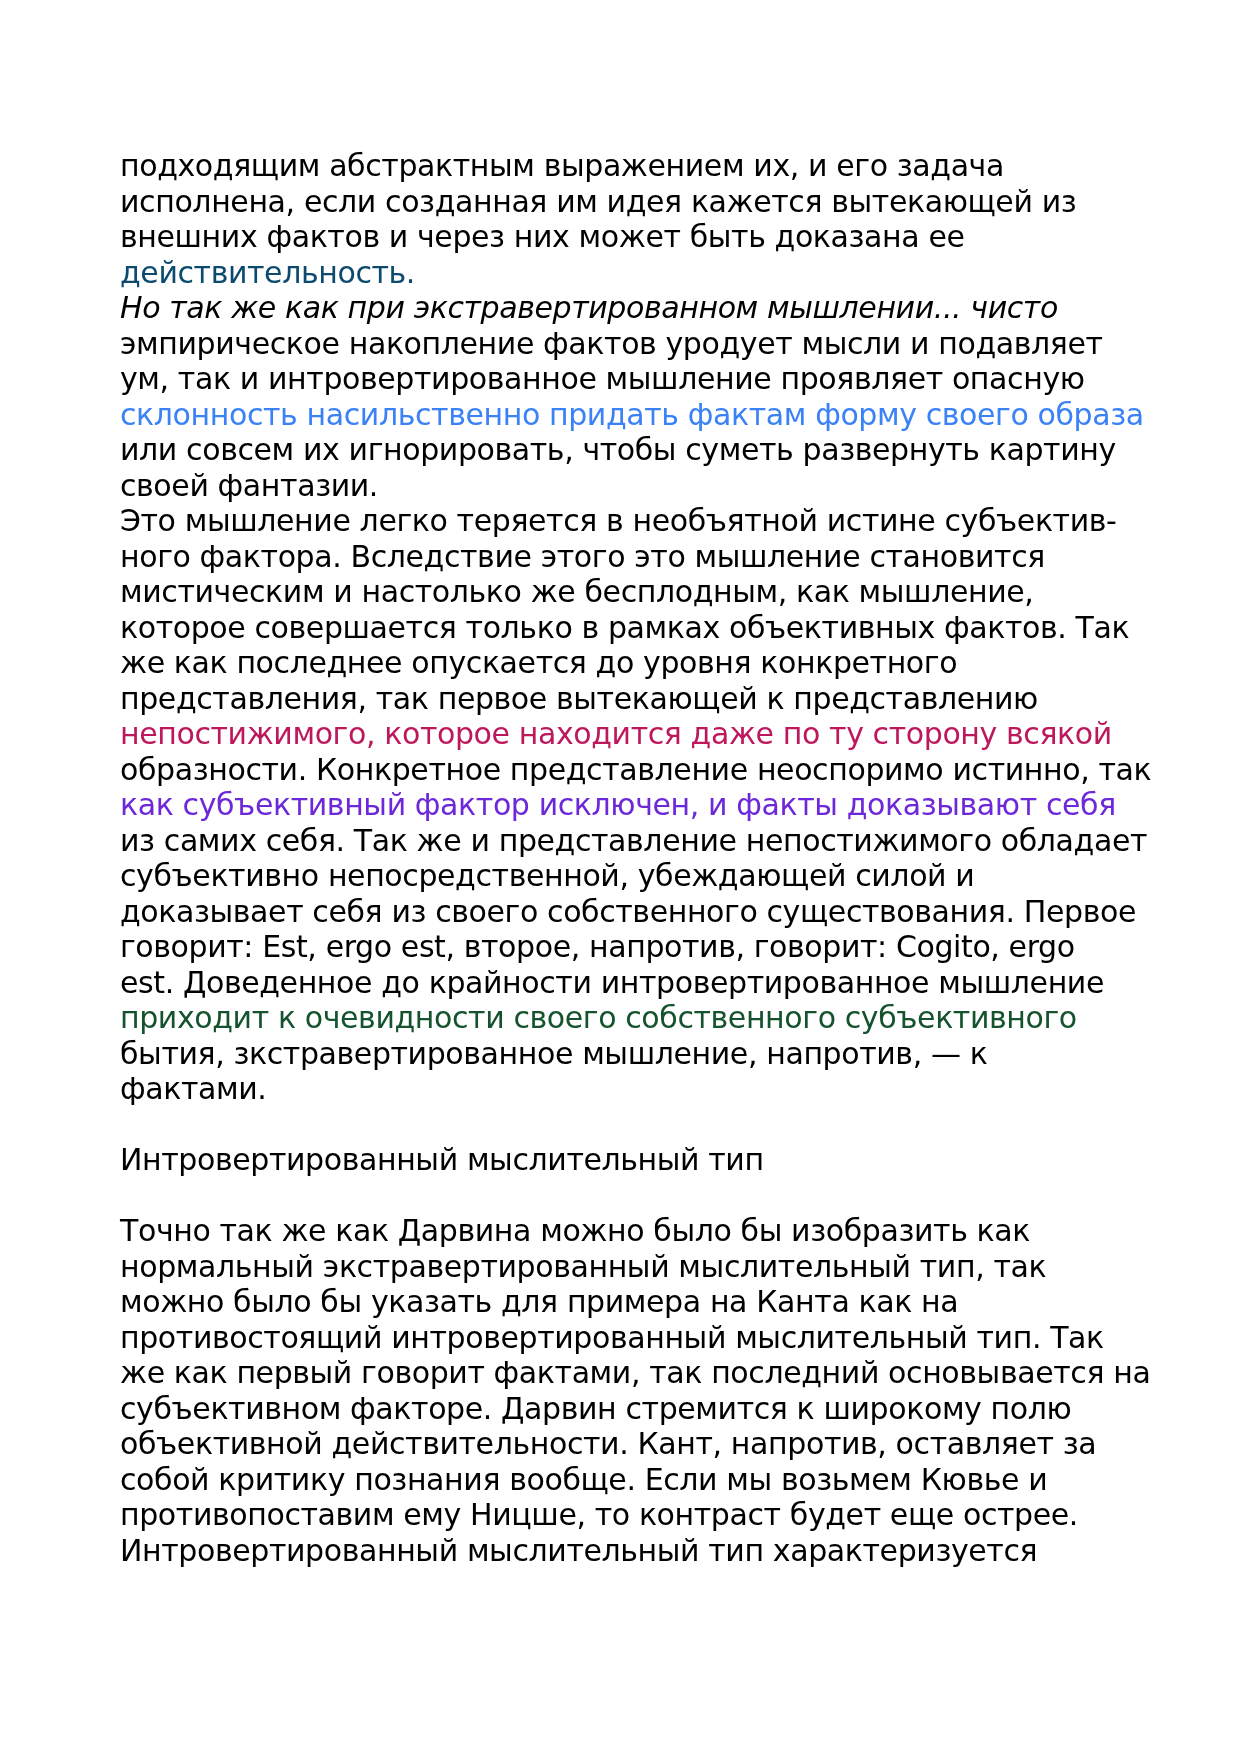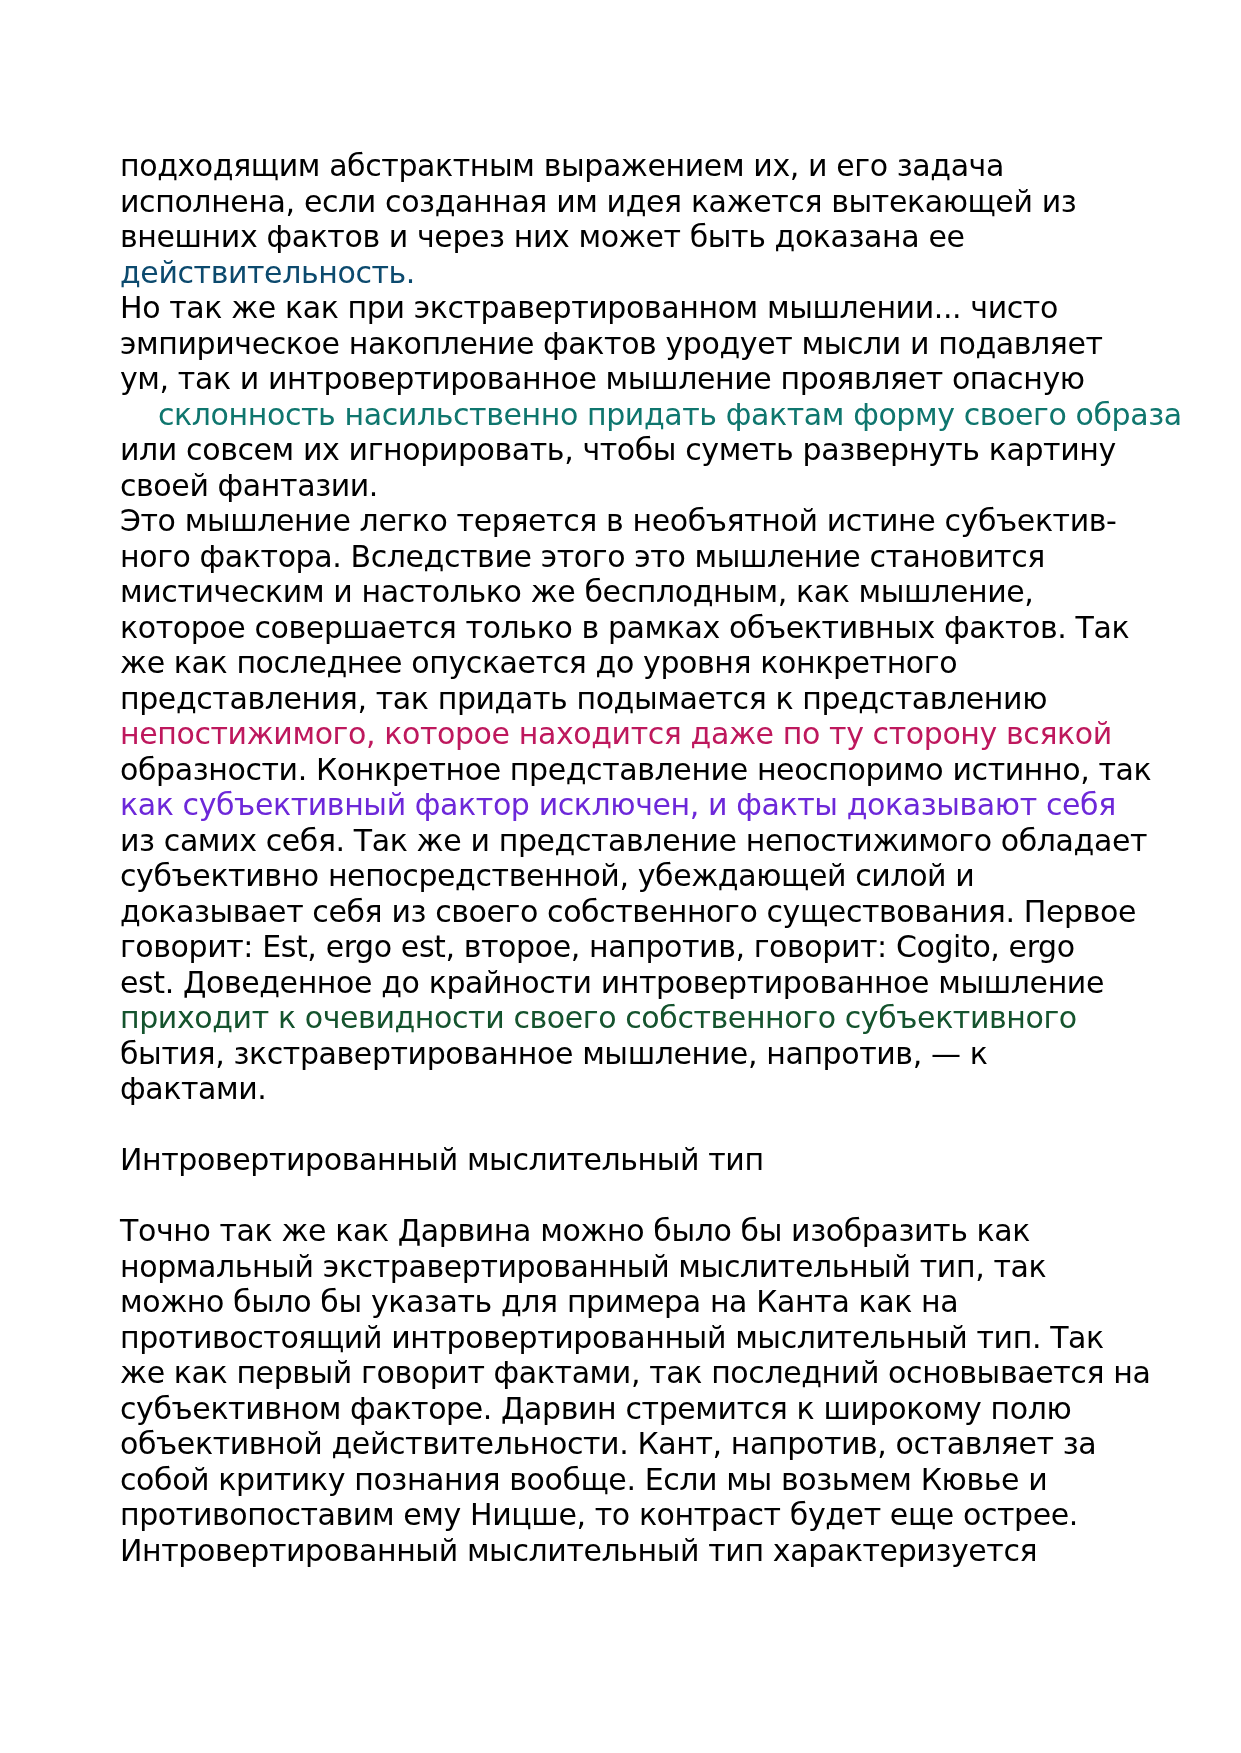--- a/index.html
+++ b/index.html
@@ -44,34 +44,34 @@
 
 <div class="page">
   <div class="text-column">
       <div class="block paragraph">
         <div class="line" style="color: rgb(0, 0, 0);">подходящим абстрактным выражением их, и его задача</div>
         <div class="line" style="color: rgb(0, 0, 0);">исполнена, если созданная им идея кажется вытекающей из</div>
         <div class="line" style="color: rgb(0, 0, 0);">внешних фактов и через них может быть доказана ее</div>
         <div class="line" style="color: #0c4a6e;">действительность.</div>
       </div>
       <div class="block paragraph">
-        <div class="line" style="color: rgb(0, 0, 0);">Но так же как при экстравертированном мышлении... чисто</div>
+        <div class="line" style="color: rgb(0, 0, 0); font-style: italic;">Но так же как при экстравертированном мышлении... чисто</div>
         <div class="line" style="color: rgb(0, 0, 0);">эмпирическое накопление фактов уродует мысли и подавляет</div>
         <div class="line" style="color: rgb(0, 0, 0);">ум, так и интровертированное мышление проявляет опасную</div>
-        <div class="line" style="color: #0f766e; margin-left: 38px;">склонность насильственно придать фактам форму своего образа</div>
+        <div class="line" style="color: #3b82f6;">склонность насильственно придать фактам форму своего образа</div>
         <div class="line" style="color: rgb(0, 0, 0);">или совсем их игнорировать, чтобы суметь развернуть картину</div>
         <div class="line" style="color: rgb(0, 0, 0);">своей фантазии.</div>
       </div>
       <div class="block paragraph">
         <div class="line" style="color: rgb(0, 0, 0);">Это мышление легко теряется в необъятной истине субъектив-</div>
         <div class="line" style="color: rgb(0, 0, 0);">ного фактора. Вследствие этого это мышление становится</div>
         <div class="line" style="color: rgb(0, 0, 0);">мистическим и настолько же бесплодным, как мышление,</div>
         <div class="line" style="color: rgb(0, 0, 0);">которое совершается только в рамках объективных фактов. Так</div>
         <div class="line" style="color: rgb(0, 0, 0);">же как последнее опускается до уровня конкретного</div>
-        <div class="line" style="color: rgb(0, 0, 0);">представления, так придать подымается к представлению</div>
+        <div class="line" style="color: rgb(0, 0, 0);">представления, так первое вытекающей к представлению</div>
         <div class="line" style="color: #be185d;">непостижимого, которое находится даже по ту сторону всякой</div>
         <div class="line" style="color: rgb(0, 0, 0);">образности. Конкретное представление неоспоримо истинно, так</div>
         <div class="line" style="color: #6d28d9;">как субъективный фактор исключен, и факты доказывают себя</div>
         <div class="line" style="color: rgb(0, 0, 0);">из самих себя. Так же и представление непостижимого обладает</div>
         <div class="line" style="color: rgb(0, 0, 0);">субъективно непосредственной, убеждающей силой и</div>
         <div class="line" style="color: rgb(0, 0, 0);">доказывает себя из своего собственного существования. Первое</div>
         <div class="line" style="color: rgb(0, 0, 0);">говорит: Est, ergo est, второе, напротив, говорит: Cogito, ergo</div>
         <div class="line" style="color: rgb(0, 0, 0);">est. Доведенное до крайности интровертированное мышление</div>
         <div class="line" style="color: #14532d;">приходит к очевидности своего собственного субъективного</div>
         <div class="line" style="color: rgb(0, 0, 0);">бытия, зкстравертированное мышление, напротив, — к</div>

